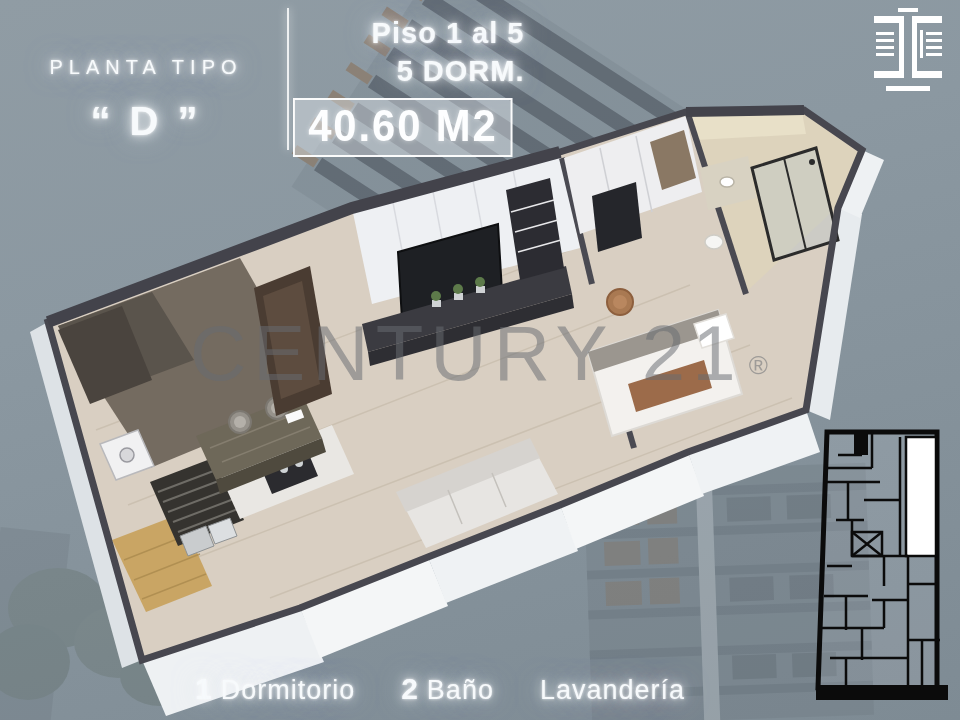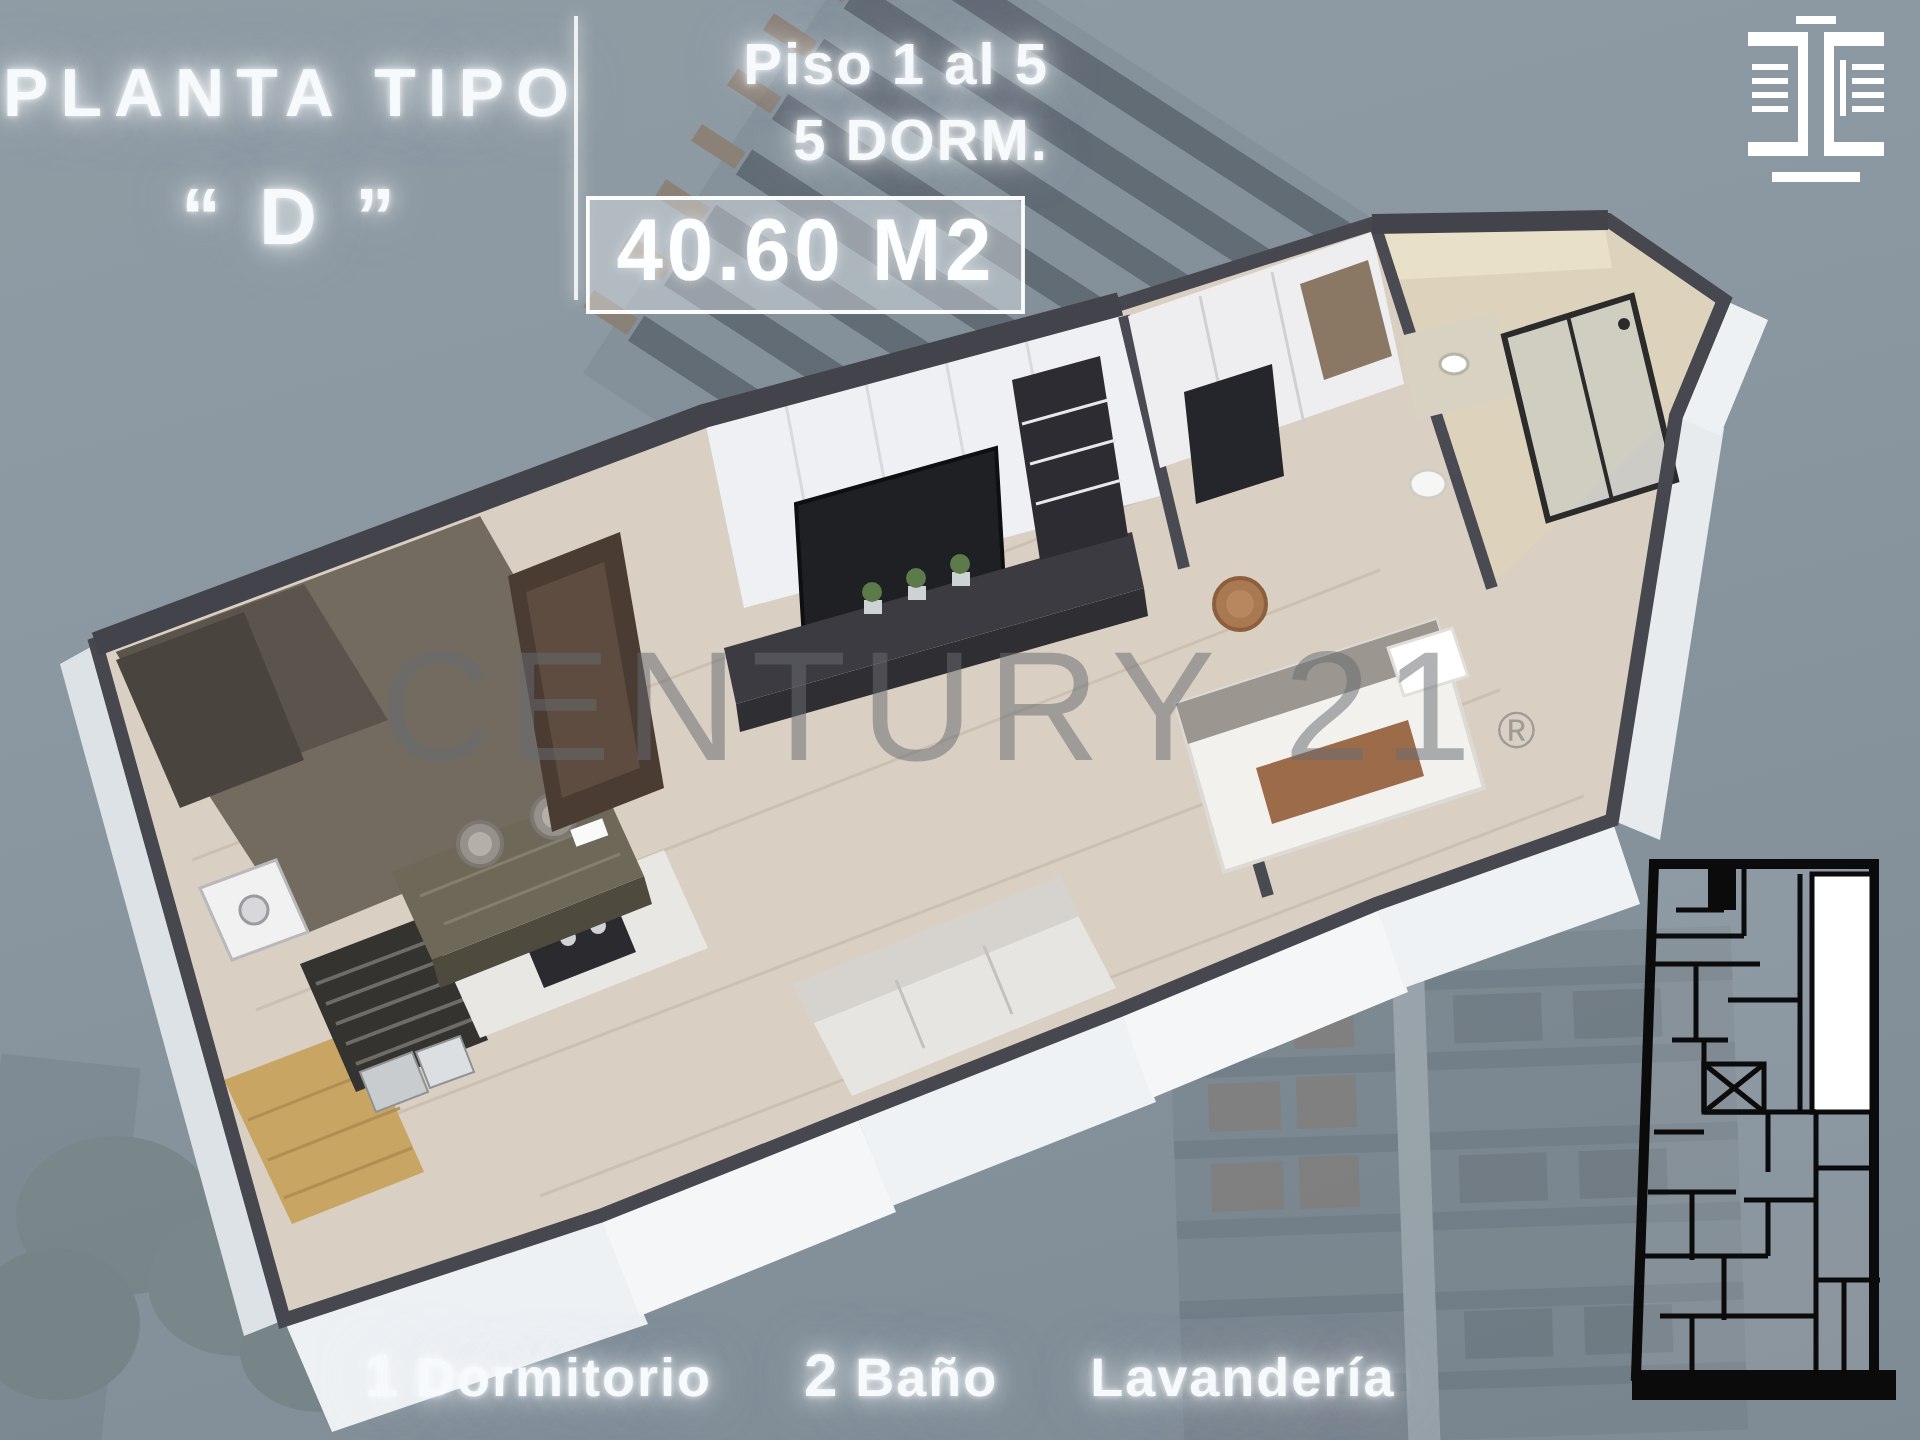--- a/index.html
+++ b/index.html
@@ -8,21 +8,21 @@
     font-family:"Liberation Sans",sans-serif;
     background:linear-gradient(165deg,#909ca4 0%,#8b98a1 35%,#84919a 70%,#7e8b94 100%);
   }
   .scene{position:absolute;left:0;top:0;width:960px;height:720px;}
   .glow{
     color:#f7fafc;
     text-shadow:0 0 12px rgba(255,255,255,.95),0 0 3px rgba(255,255,255,.8),0 0 26px rgba(215,232,242,.55);
   }
   
   .title-block{position:absolute;left:0;top:28px;width:292px;text-align:center;z-index:5;}
-  .title-main{font-size:34px;font-weight:bold;letter-spacing:6px;white-space:nowrap;}
+  .title-main{font-size:20px;font-weight:normal;letter-spacing:6px;white-space:nowrap;margin-top:28px;}
   .title-letter{margin-top:20px;font-size:40px;font-weight:bold;letter-spacing:4px;}
   .divider{
     position:absolute;left:287px;top:8px;width:2px;height:142px;z-index:5;
     background:rgba(255,255,255,.85);box-shadow:0 0 8px rgba(255,255,255,.8);
   }
   .subtitle-block{position:absolute;left:303px;top:14px;z-index:5;}
   .sub-line{font-size:29px;font-weight:bold;letter-spacing:1px;line-height:38px;white-space:nowrap;text-align:right;}
   .area-box{
     display:inline-block;margin-top:8px;margin-left:-10px;
     border:2px solid rgba(255,255,255,.95);
@@ -42,21 +42,21 @@
   }
   .watermark .reg{font-size:26px;letter-spacing:0;position:relative;top:-6px;margin-left:6px;}
   
   .caption{
     position:absolute;left:0;top:672px;width:880px;z-index:5;
     display:flex;justify-content:center;align-items:baseline;gap:46px;
   }
   .cap-item{display:flex;align-items:baseline;white-space:nowrap;}
   .cap-num{font-size:30px;font-weight:bold;margin-right:9px;}
   .cap-num:empty{display:none;margin:0;}
-  .cap-label{font-size:27px;font-weight:bold;letter-spacing:1px;}
+  .cap-label{font-size:27px;font-weight:normal;letter-spacing:1px;}
 </style>
 </head>
 <body>
 
 <div class="page">
 
   <svg class="scene" viewBox="0 0 960 720">
 
     <g opacity="0.5">
       <g transform="translate(448,-36) rotate(33)">

